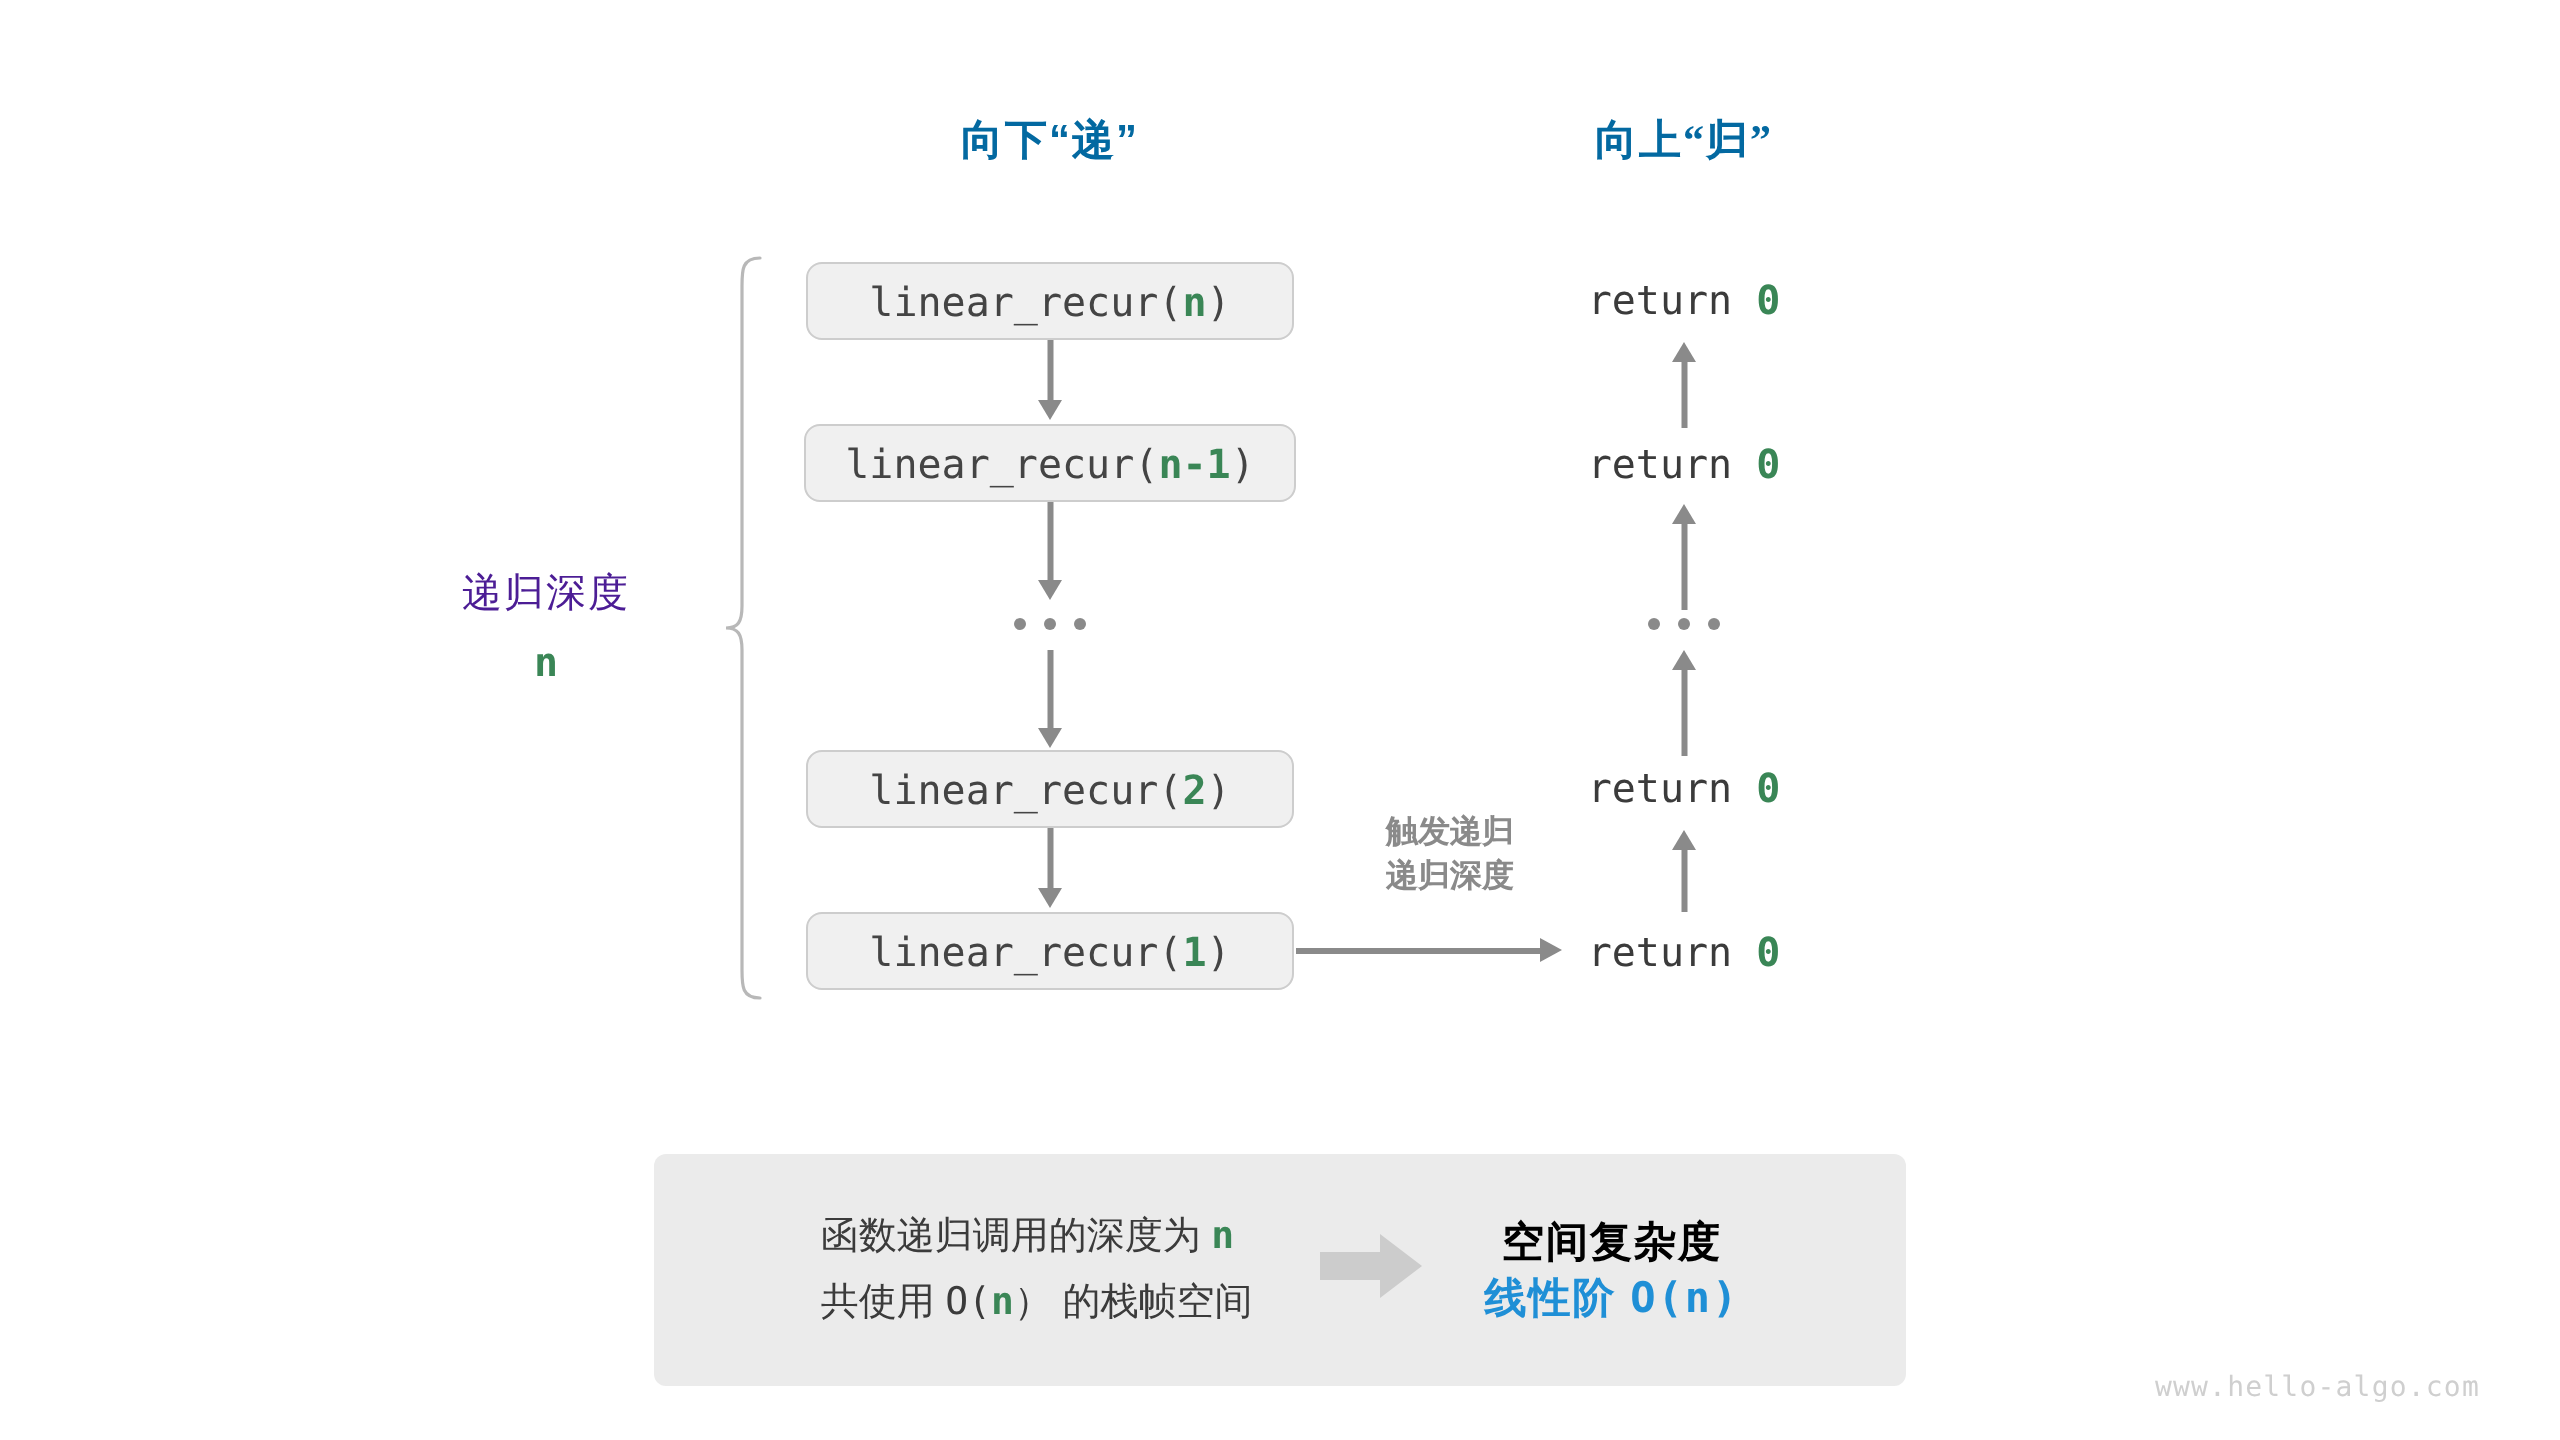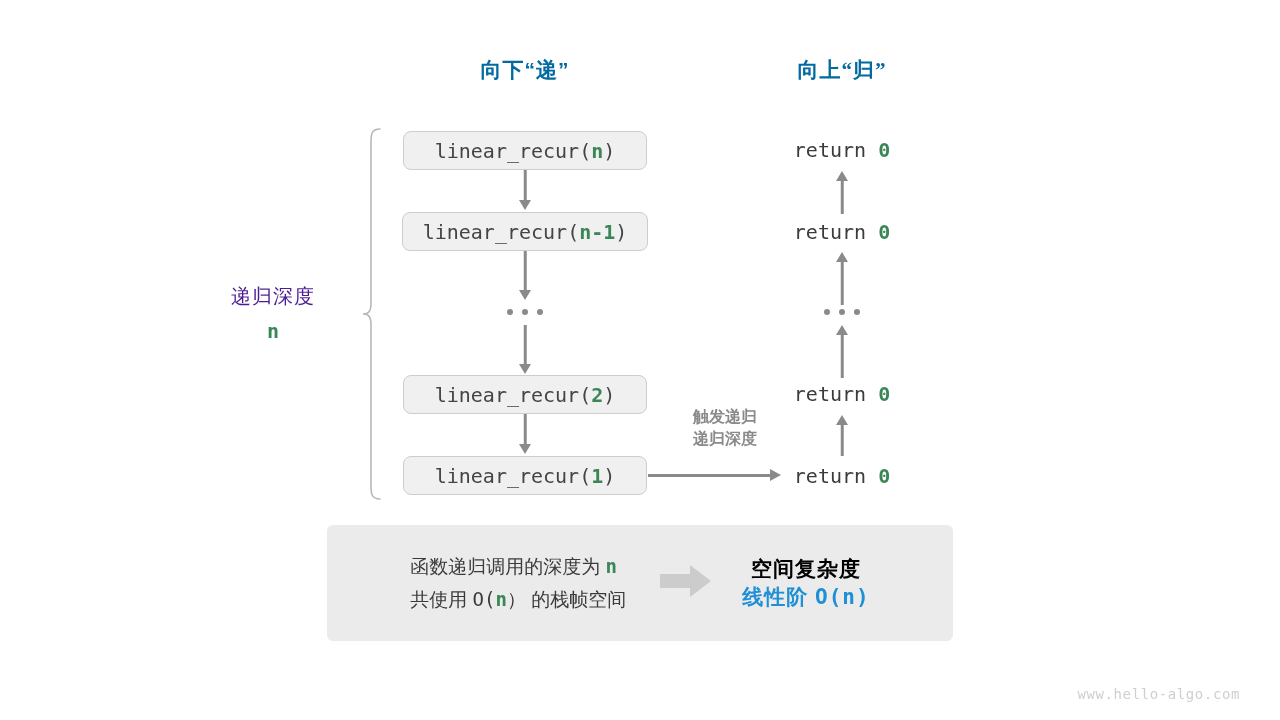--- a/index.html
+++ b/index.html
@@ -298,21 +298,21 @@
 
   <div class="abs vline" style="left:842px; top:261px; height:44px;"></div>
   <div class="abs arrowhead-up" style="left:842px; top:252px;"></div>
 
   <div class="abs vline" style="left:842px; top:334px; height:44px;"></div>
   <div class="abs arrowhead-up" style="left:842px; top:325px;"></div>
 
   <div class="abs vline" style="left:842px; top:424px; height:32px;"></div>
   <div class="abs arrowhead-up" style="left:842px; top:415px;"></div>
 
-  <div class="abs summary" style="left:327px; top:525px; width:626px; height:116px;">
+  <div class="abs summary" style="left:327px; top:577px; width:626px; height:116px;">
 
     <div class="sum-left">
       <div>
         <span>函数递归调用的深度为 </span><span class="g">n</span>
       </div>
       <div>
         <span>共使用 </span><span class="mono">O(</span><span class="g">n</span><span>）</span><span> 的栈帧空间</span>
       </div>
     </div>
 

